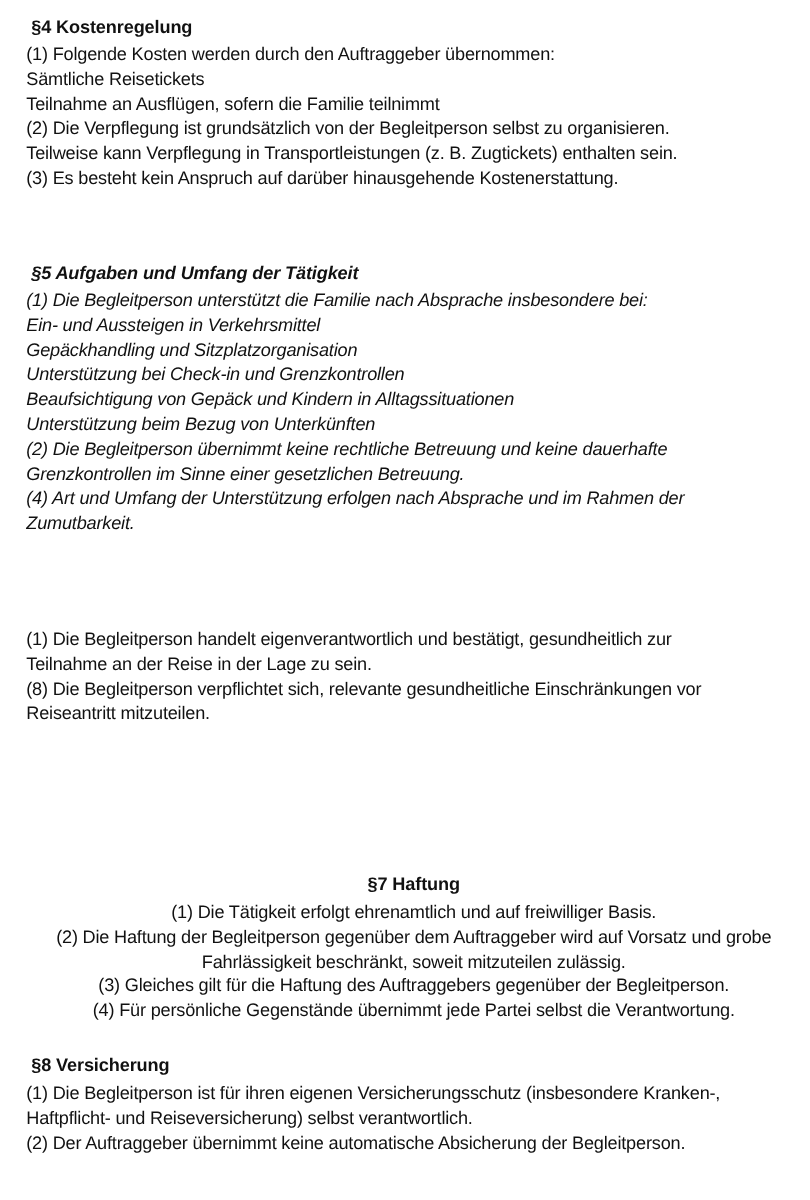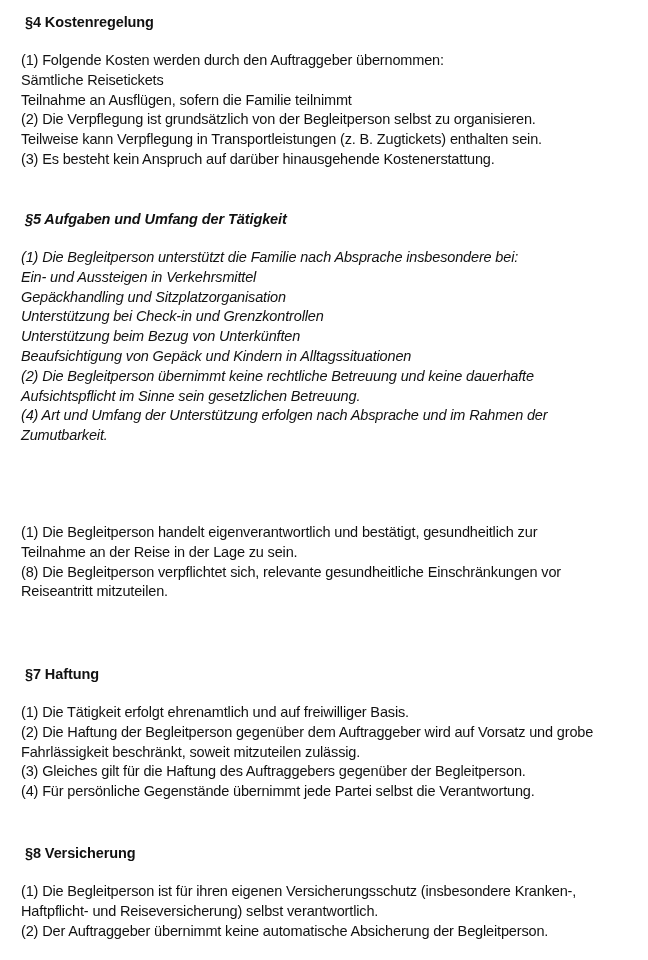--- a/index.html
+++ b/index.html
@@ -6,29 +6,29 @@
   body {
     width: 648px; height: 960px; overflow: hidden; position: relative;
     font-family: "Liberation Sans", sans-serif; color: #111111;
   }
   .doc { position: absolute; left: 21px; top: 0; width: 620px; }
   .section { position: absolute; left: 0; width: 620px; }
   .heading {
     font-weight: bold; font-size: 14.5px; line-height: 18px; margin: 4px;
     letter-spacing: -0.1px;
   }
-  .body { margin-top: 20px; }
+  .body { }
   .line {
     font-size: 14.5px; line-height: 19.8px; white-space: nowrap; margin: 0;
     letter-spacing: -0.15px;
   }
   #s4 { top: 9px; }
   #s5 { top: 206px; font-style: italic; }
   #s6 { top: 503px; }
-  #s7 { top: 661px; }
+  #s7 { top: 695px; text-align: center; }
   #s8 { top: 840px; }
 </style>
 </head>
 <body>
 
 <div class="doc">
 
   <div class="section" id="s4">
     <h2 class="heading">§4 Kostenregelung</h2>
     <div class="body">
@@ -41,24 +41,24 @@
     </div>
   </div>
 
   <div class="section" id="s5">
     <h2 class="heading">§5 Aufgaben und Umfang der Tätigkeit</h2>
     <div class="body">
       <p class="line">(1) Die Begleitperson unterstützt die Familie nach Absprache insbesondere bei:</p>
       <p class="line">Ein- und Aussteigen in Verkehrsmittel</p>
       <p class="line">Gepäckhandling und Sitzplatzorganisation</p>
       <p class="line">Unterstützung bei Check-in und Grenzkontrollen</p>
+      <p class="line">Beaufsichtigung von Gepäck und Kindern in Alltagssituationen</p>
       <p class="line">Unterstützung beim Bezug von Unterkünften</p>
-      <p class="line">Beaufsichtigung von Gepäck und Kindern in Alltagssituationen</p>
       <p class="line">(2) Die Begleitperson übernimmt keine rechtliche Betreuung und keine dauerhafte</p>
-      <p class="line">Aufsichtspflicht im Sinne sein gesetzlichen Betreuung.</p>
+      <p class="line">Grenzkontrollen im Sinne einer gesetzlichen Betreuung.</p>
       <p class="line">(4) Art und Umfang der Unterstützung erfolgen nach Absprache und im Rahmen der</p>
       <p class="line">Zumutbarkeit.</p>
     </div>
   </div>
 
   <div class="section" id="s6">
     <div class="body">
       <p class="line">(1) Die Begleitperson handelt eigenverantwortlich und bestätigt, gesundheitlich zur</p>
       <p class="line">Teilnahme an der Reise in der Lage zu sein.</p>
       <p class="line">(8) Die Begleitperson verpflichtet sich, relevante gesundheitliche Einschränkungen vor</p>

